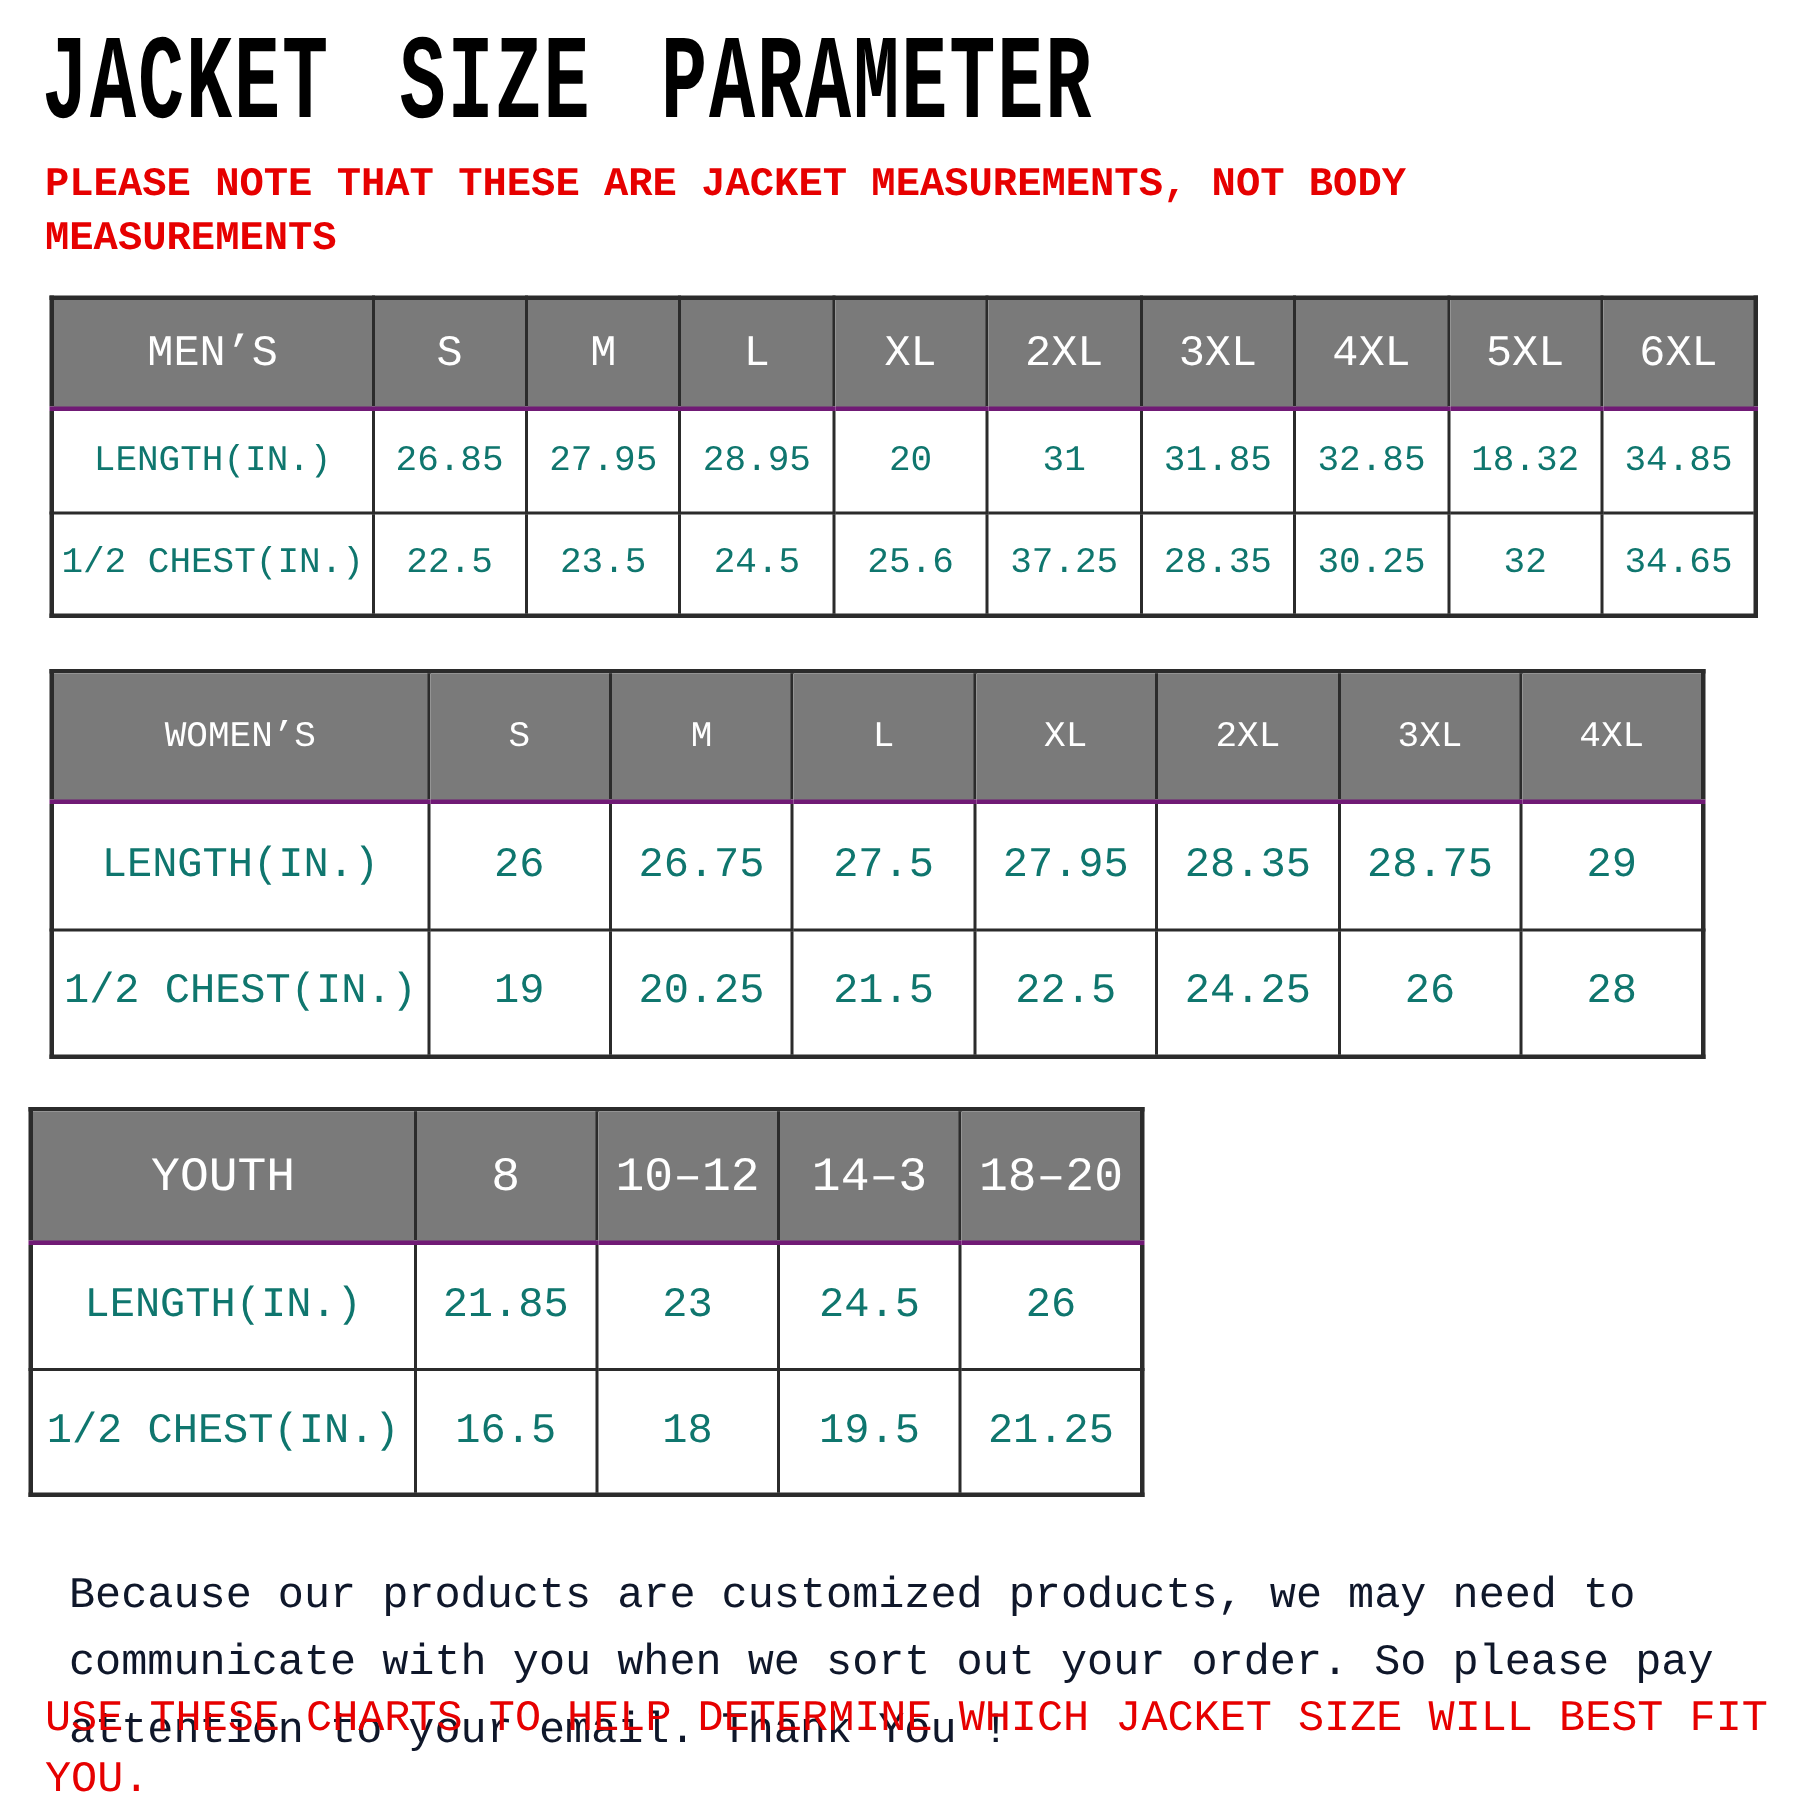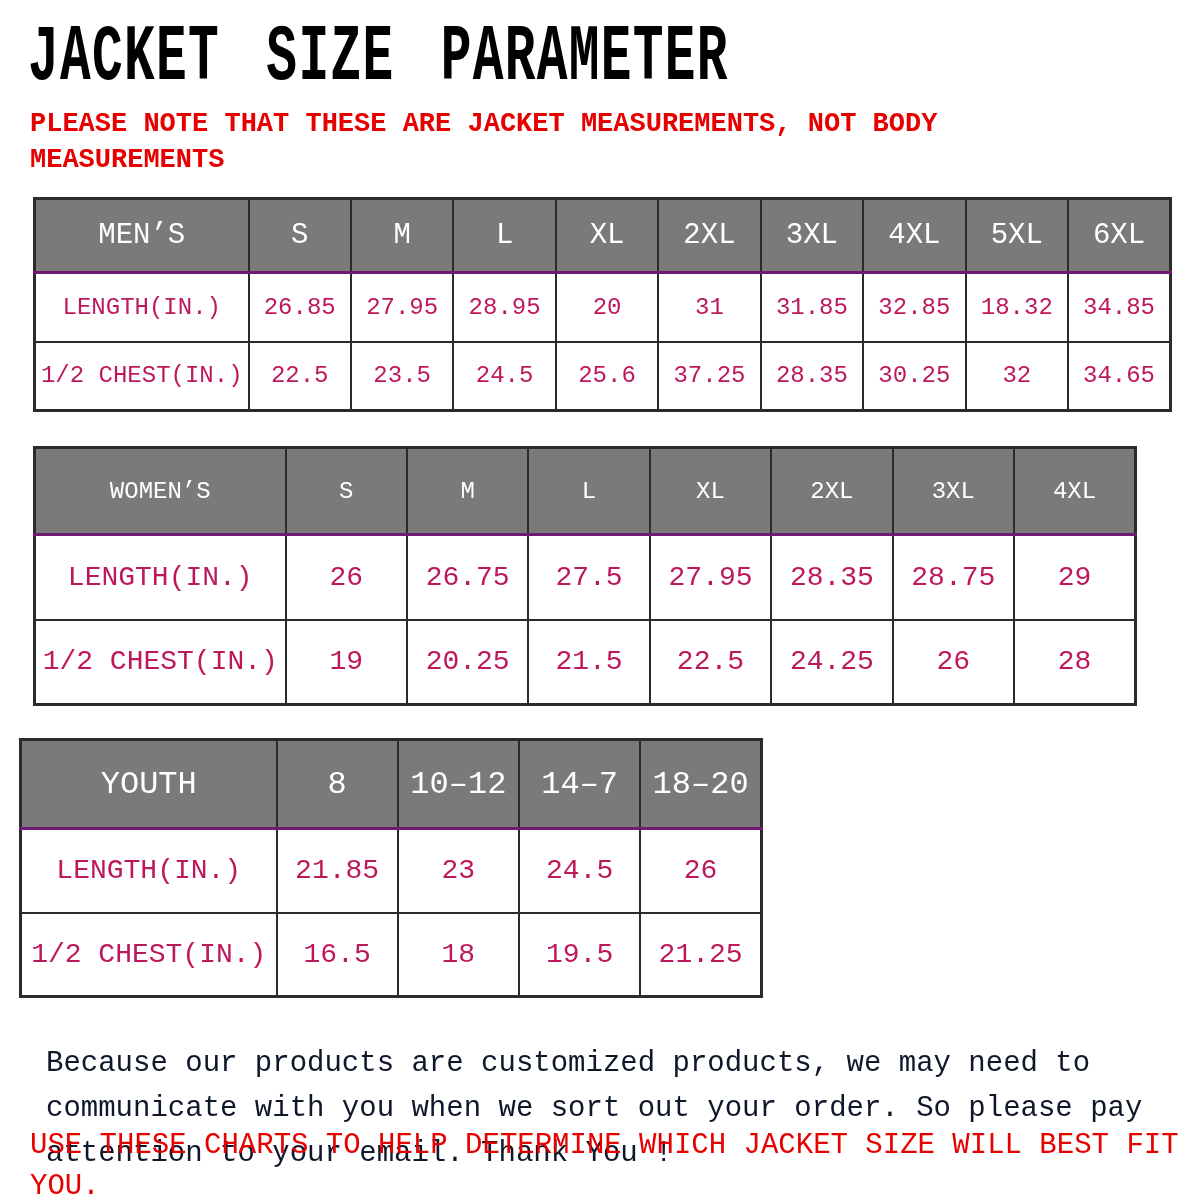--- a/index.html
+++ b/index.html
@@ -35,21 +35,21 @@
   .size-table th,.size-table td{
     border:2px solid #2b2b2b;
     text-align:center;vertical-align:middle;
     padding:0;overflow:hidden;
   }
   .size-table thead th{
     background:#7a7a7a;color:#ffffff;
     font-weight:normal;
     border-bottom:3px solid #701a75;
   }
-  .size-table td{color:#be185d;}
+  .size-table td{color:#0f766e;}
   .table-mens{left:33px;top:197px;width:1139px;}
   .table-mens thead tr{height:74px;}
   .table-mens tbody tr{height:69px;}
   .table-mens .col-label{width:214px;}
   .table-mens thead th{font-size:29px;}
   .table-mens td{font-size:24px;}
 
   .table-womens{left:33px;top:446px;width:1104px;}
   .table-womens thead tr{height:87px;}
   .table-womens tbody tr{height:85px;}
@@ -190,21 +190,21 @@
           <col>
           <col>
           <col>
           <col>
         </colgroup>
         <thead>
           <tr>
             <th>YOUTH</th>
             <th>8</th>
             <th>10–12</th>
-            <th>14–7</th>
+            <th>14–3</th>
             <th>18–20</th>
           </tr>
         </thead>
         <tbody>
           <tr>
             <td>LENGTH(IN.)</td>
             <td>21.85</td>
             <td>23</td>
             <td>24.5</td>
             <td>26</td>

